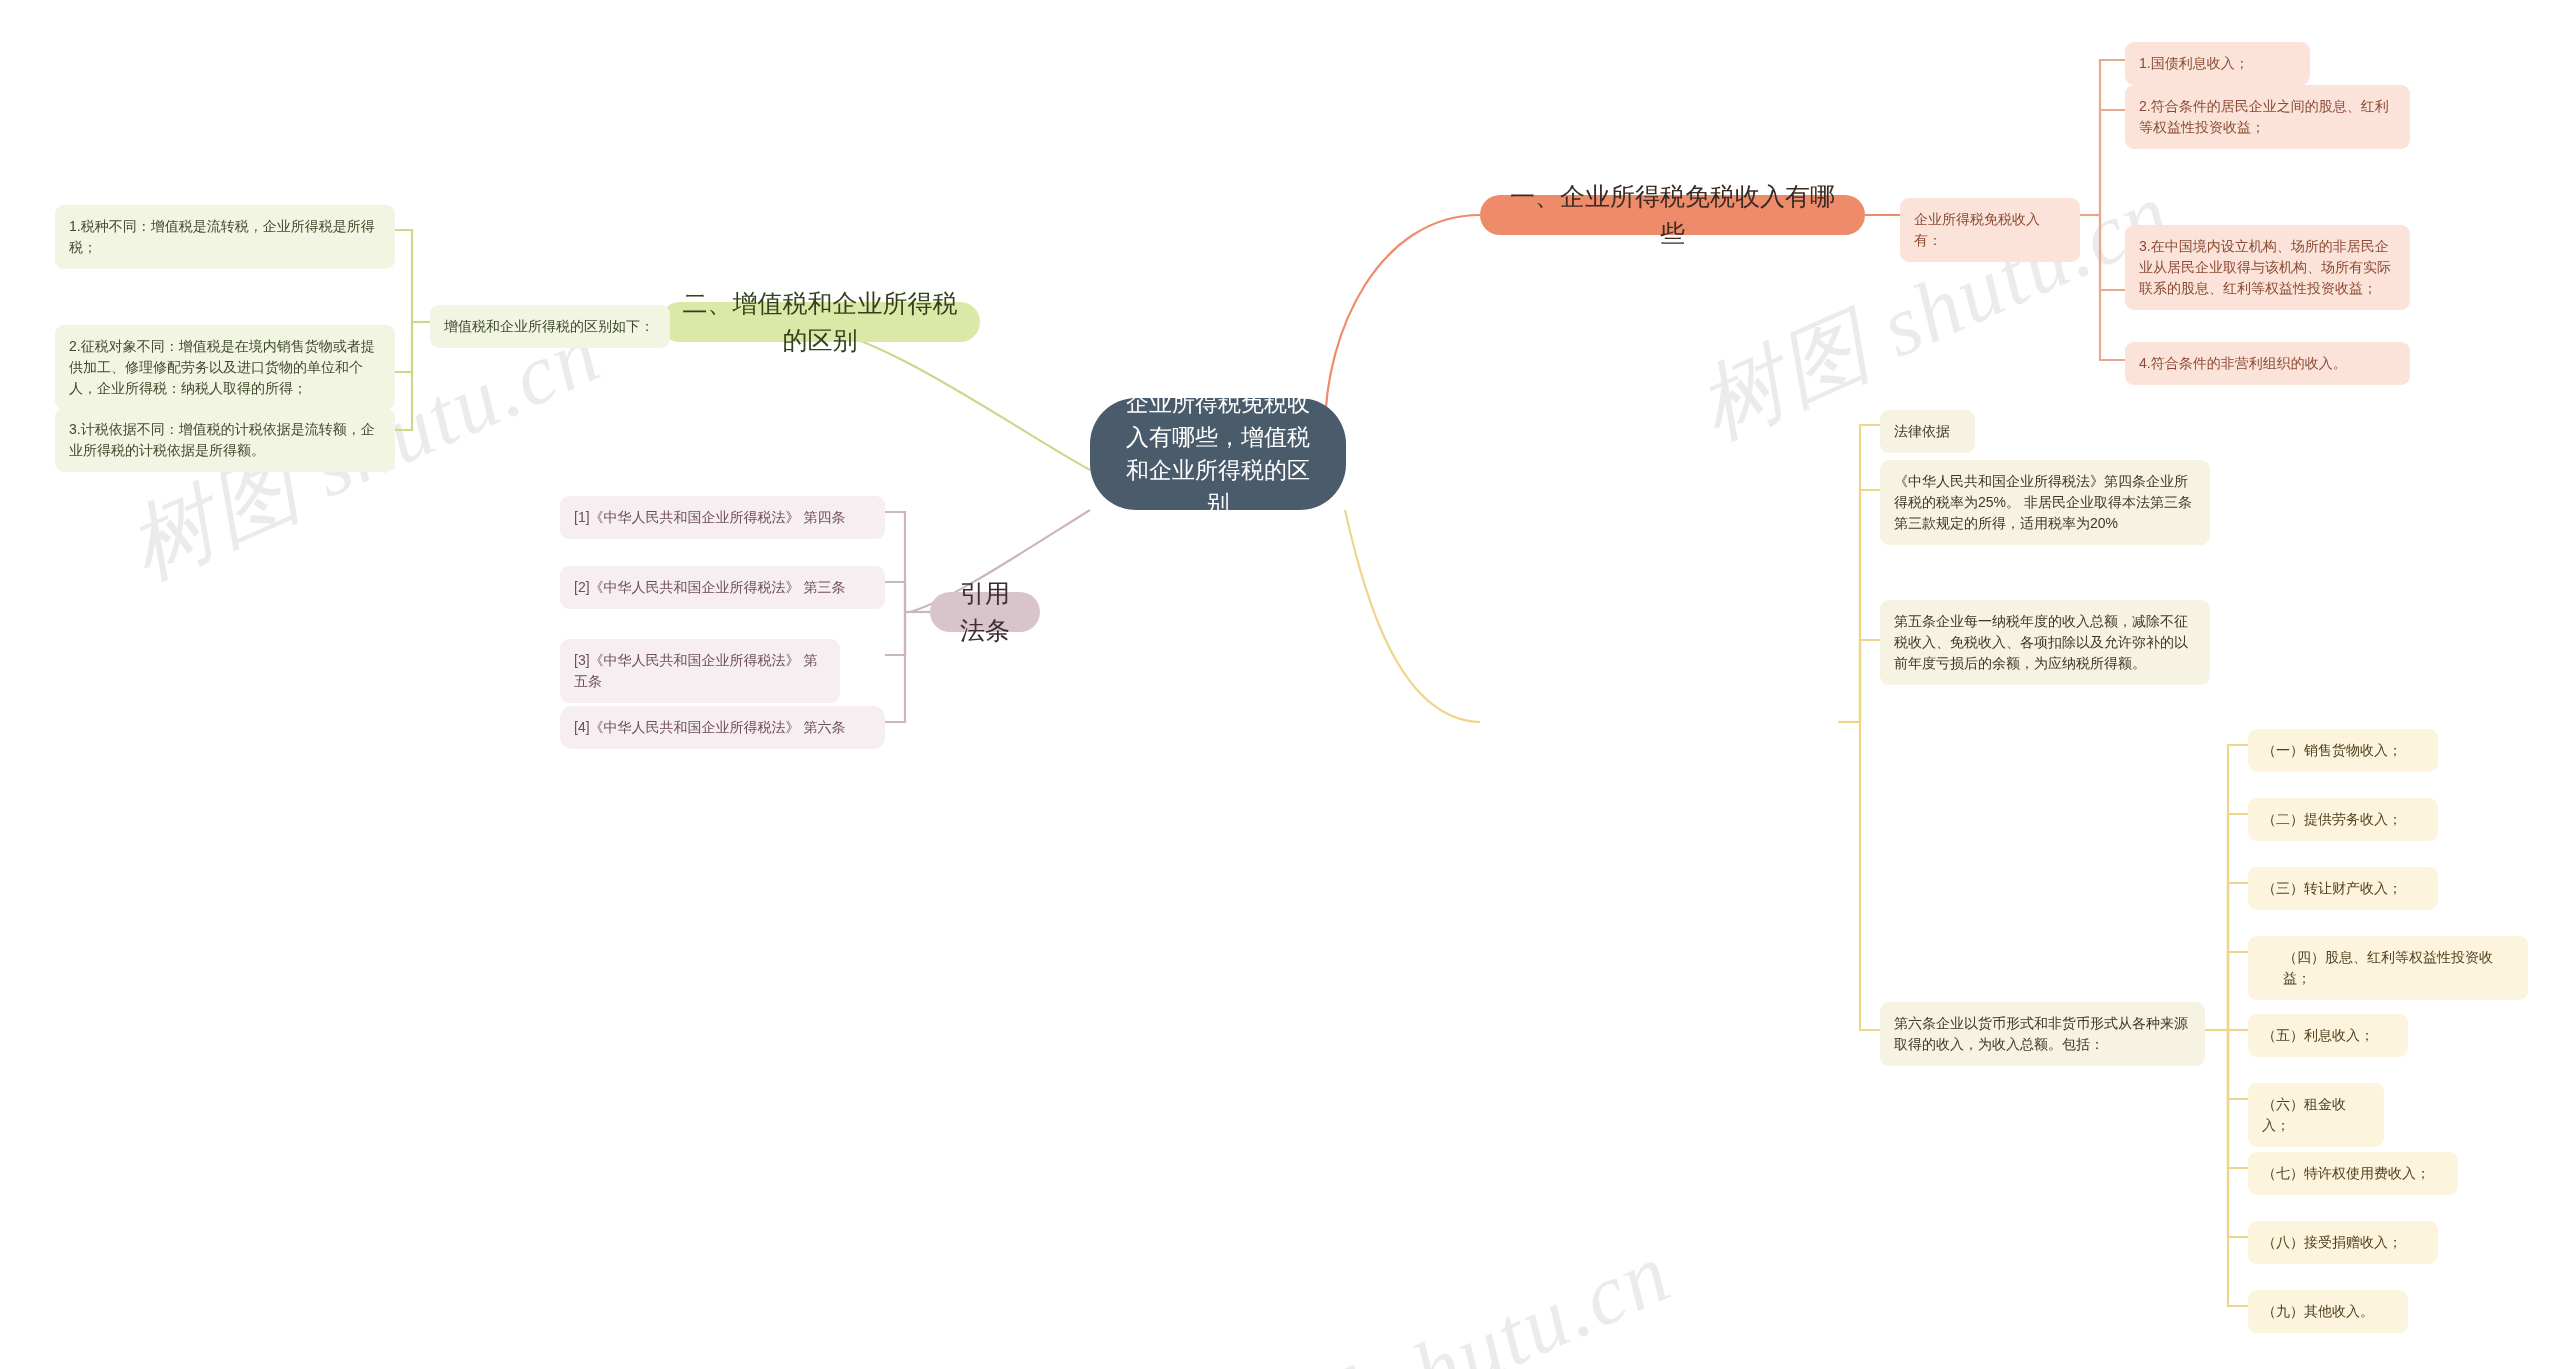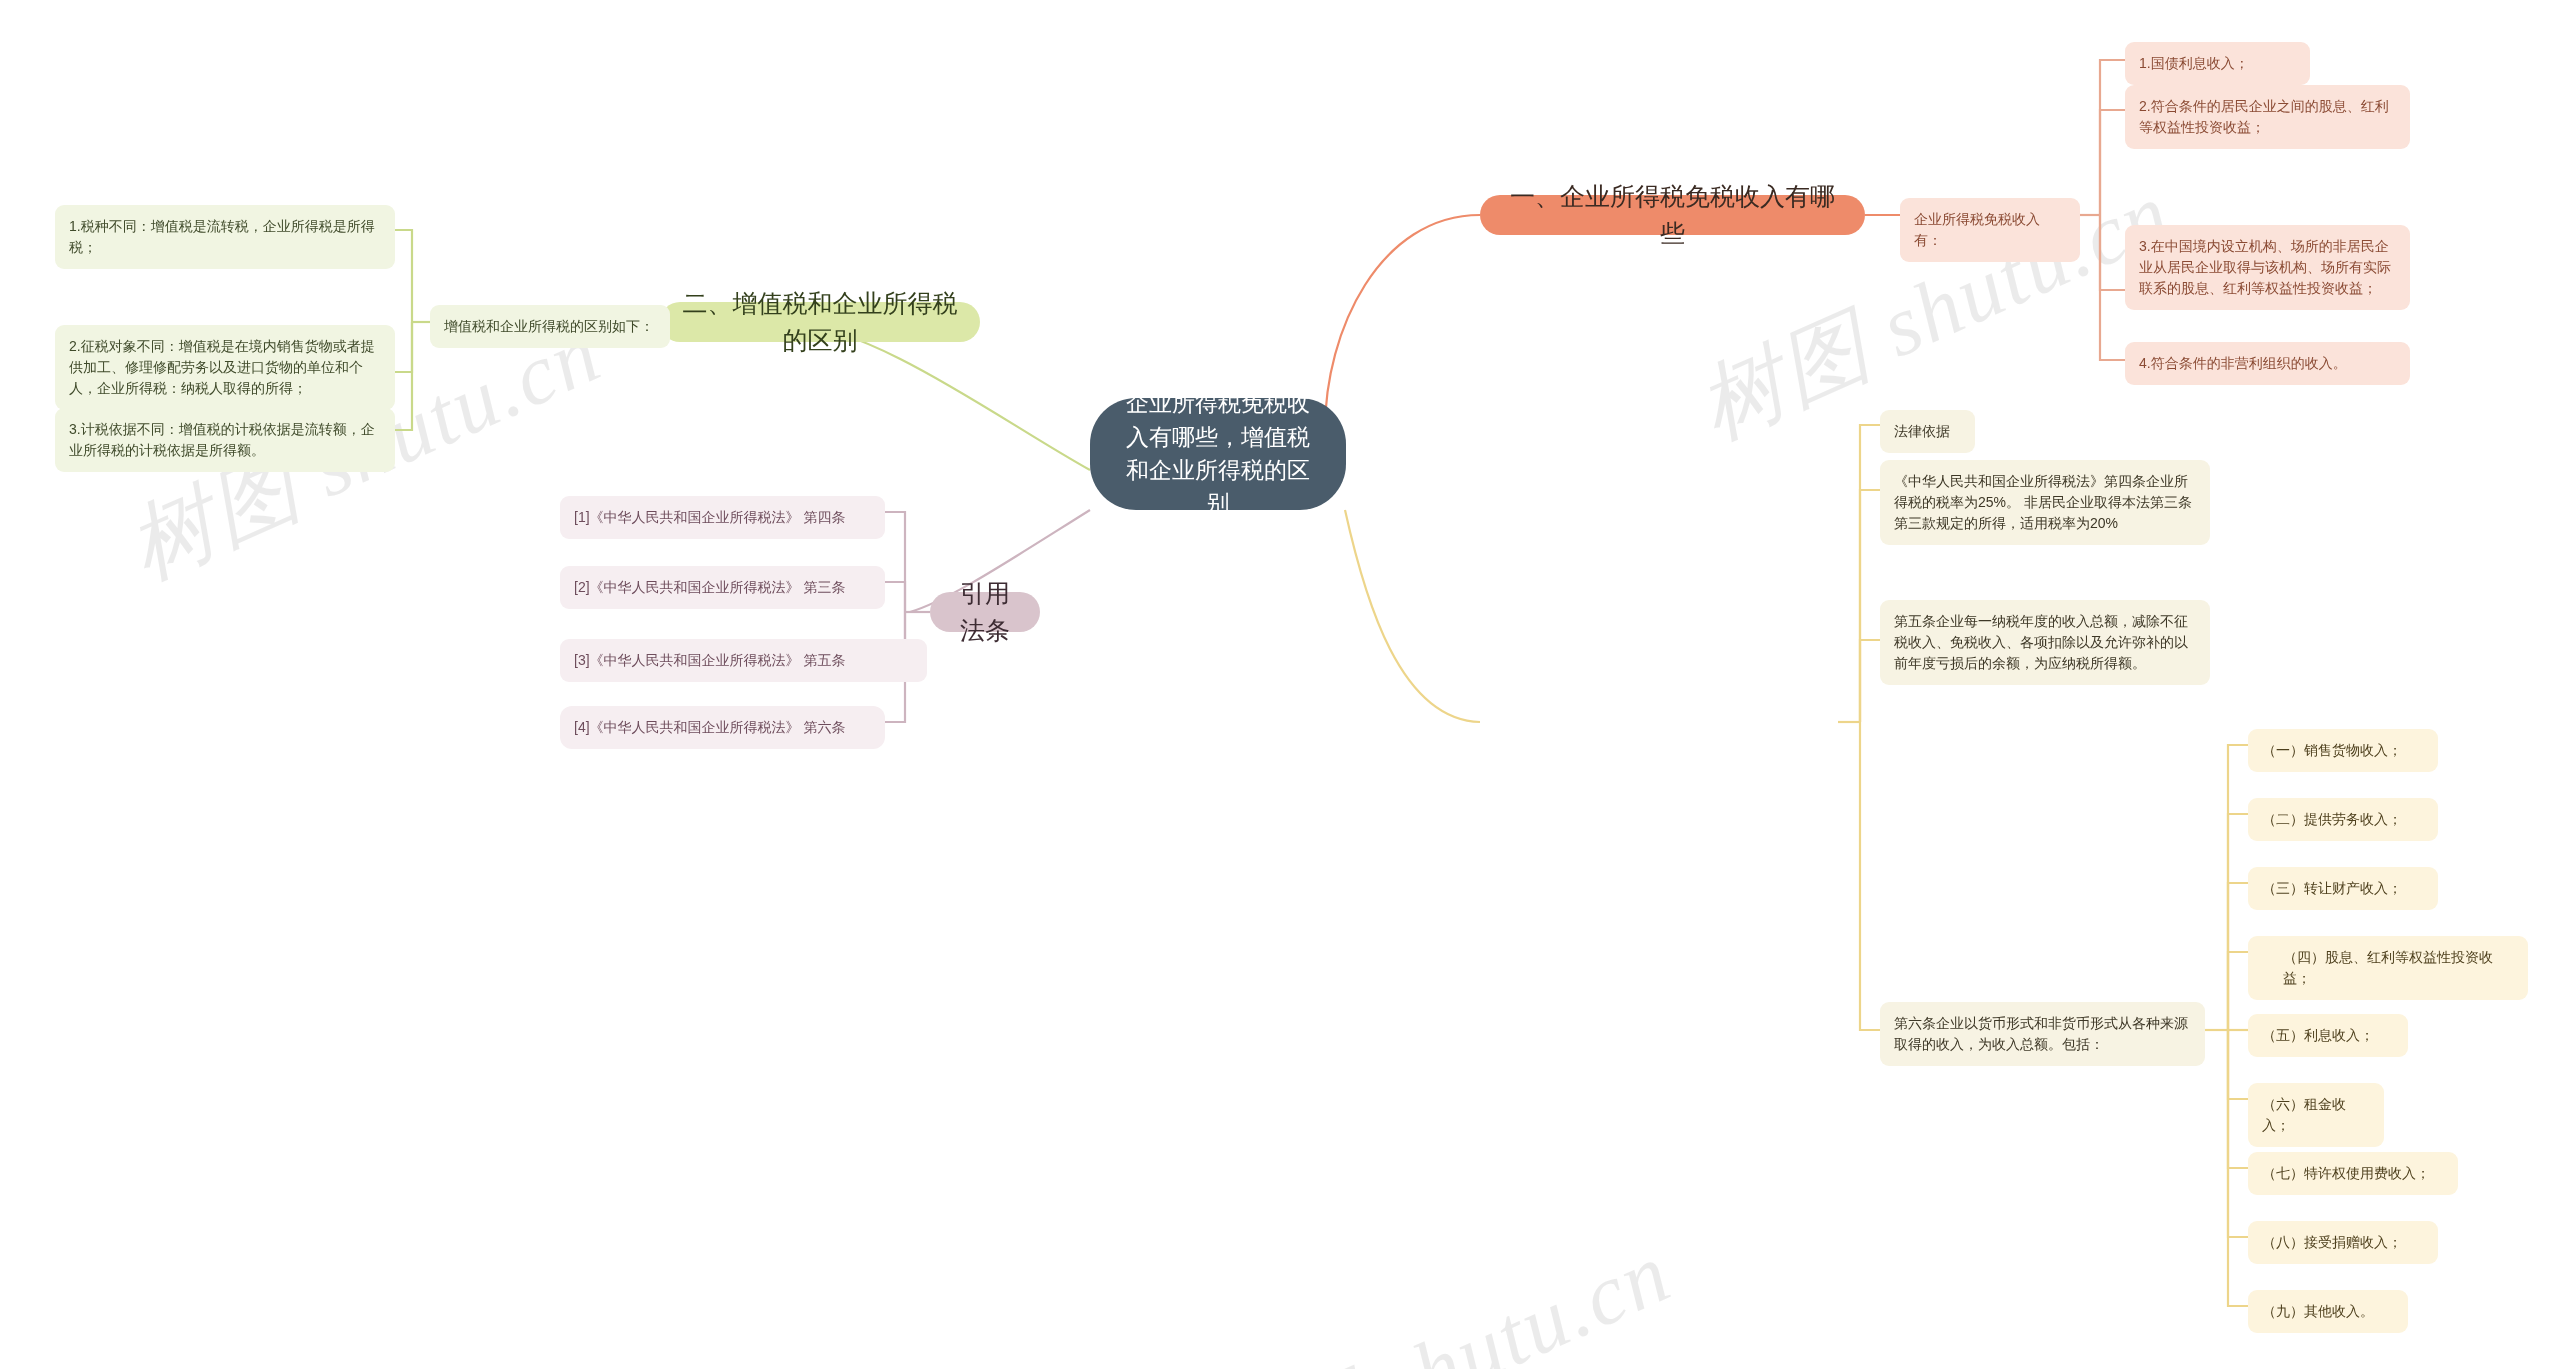--- a/index.html
+++ b/index.html
@@ -183,21 +183,21 @@
   <div class="node pill purple" style="left:930px; top:592px; width:110px; height:40px;">
     <span class="node-inner" style="text-align:center">引用法条</span>
   </div>
 
   <div class="node box sm tint-purple t-left" style="left:560px; top:496px; width:325px;">
     <span class="node-inner">[1]《中华人民共和国企业所得税法》 第四条</span>
   </div>
   <div class="node box sm tint-purple t-left" style="left:560px; top:566px; width:325px;">
     <span class="node-inner">[2]《中华人民共和国企业所得税法》 第三条</span>
   </div>
-  <div class="node box sm tint-purple t-left" style="left:560px; top:639px; width:367px;">
+  <div class="node box sm tint-purple t-left" style="left:560px; top:639px; width:280px;">
     <span class="node-inner">[3]《中华人民共和国企业所得税法》 第五条</span>
   </div>
   <div class="node box sm tint-purple t-left" style="left:560px; top:706px; width:325px;border-radius:12px;">
     <span class="node-inner">[4]《中华人民共和国企业所得税法》 第六条</span>
   </div>
 
 
   <div class="node box sm tint-cream t-left" style="left:1880px; top:410px; width:95px;">
     <span class="node-inner">法律依据</span>
   </div>

